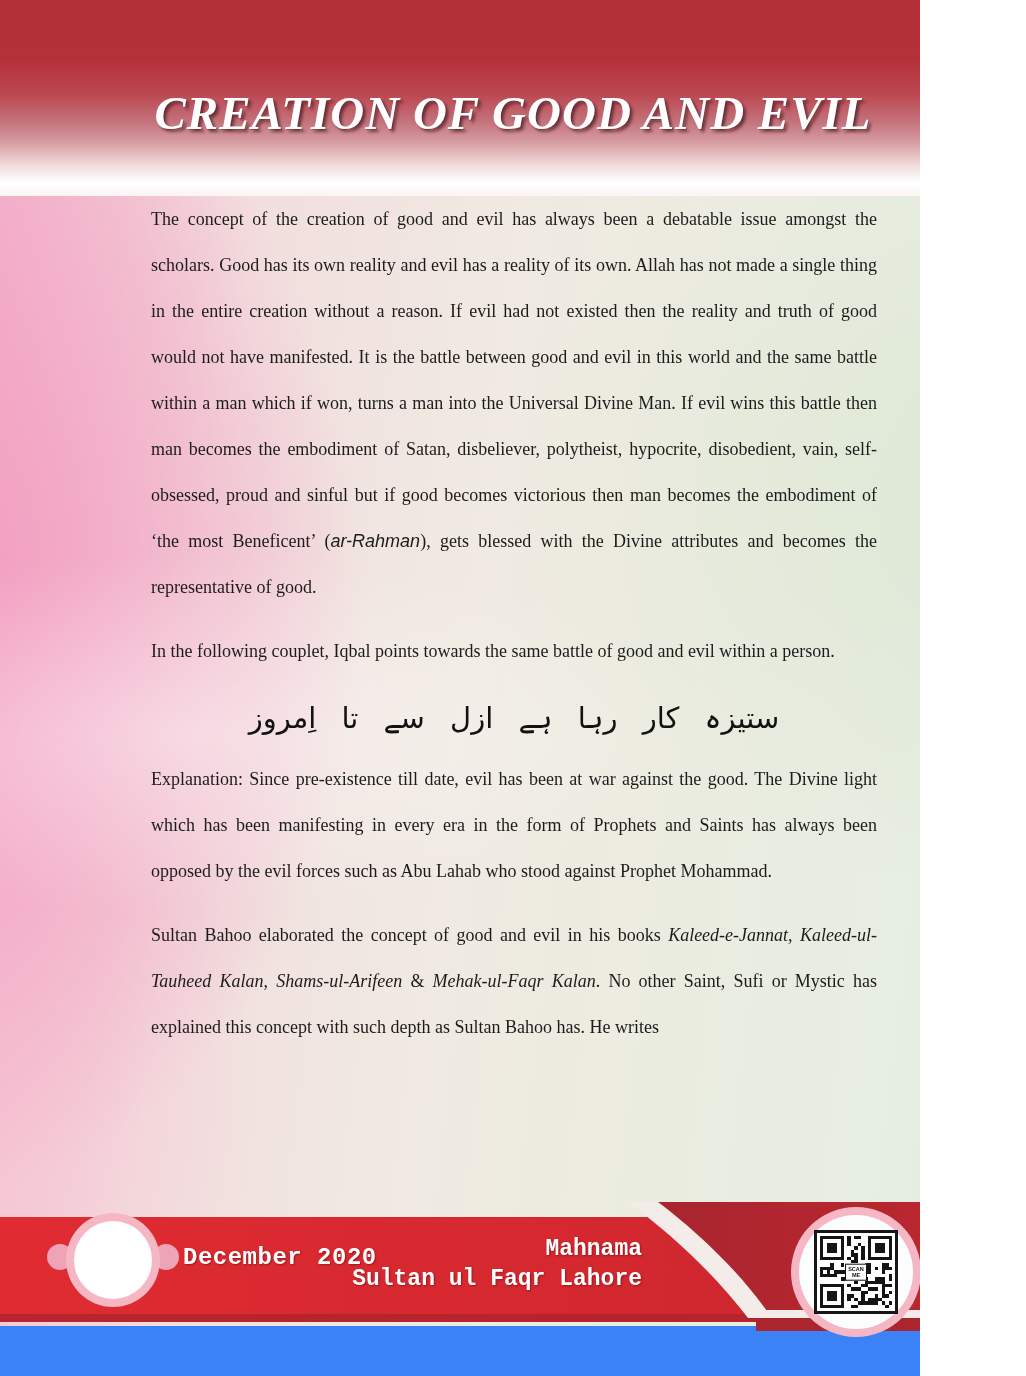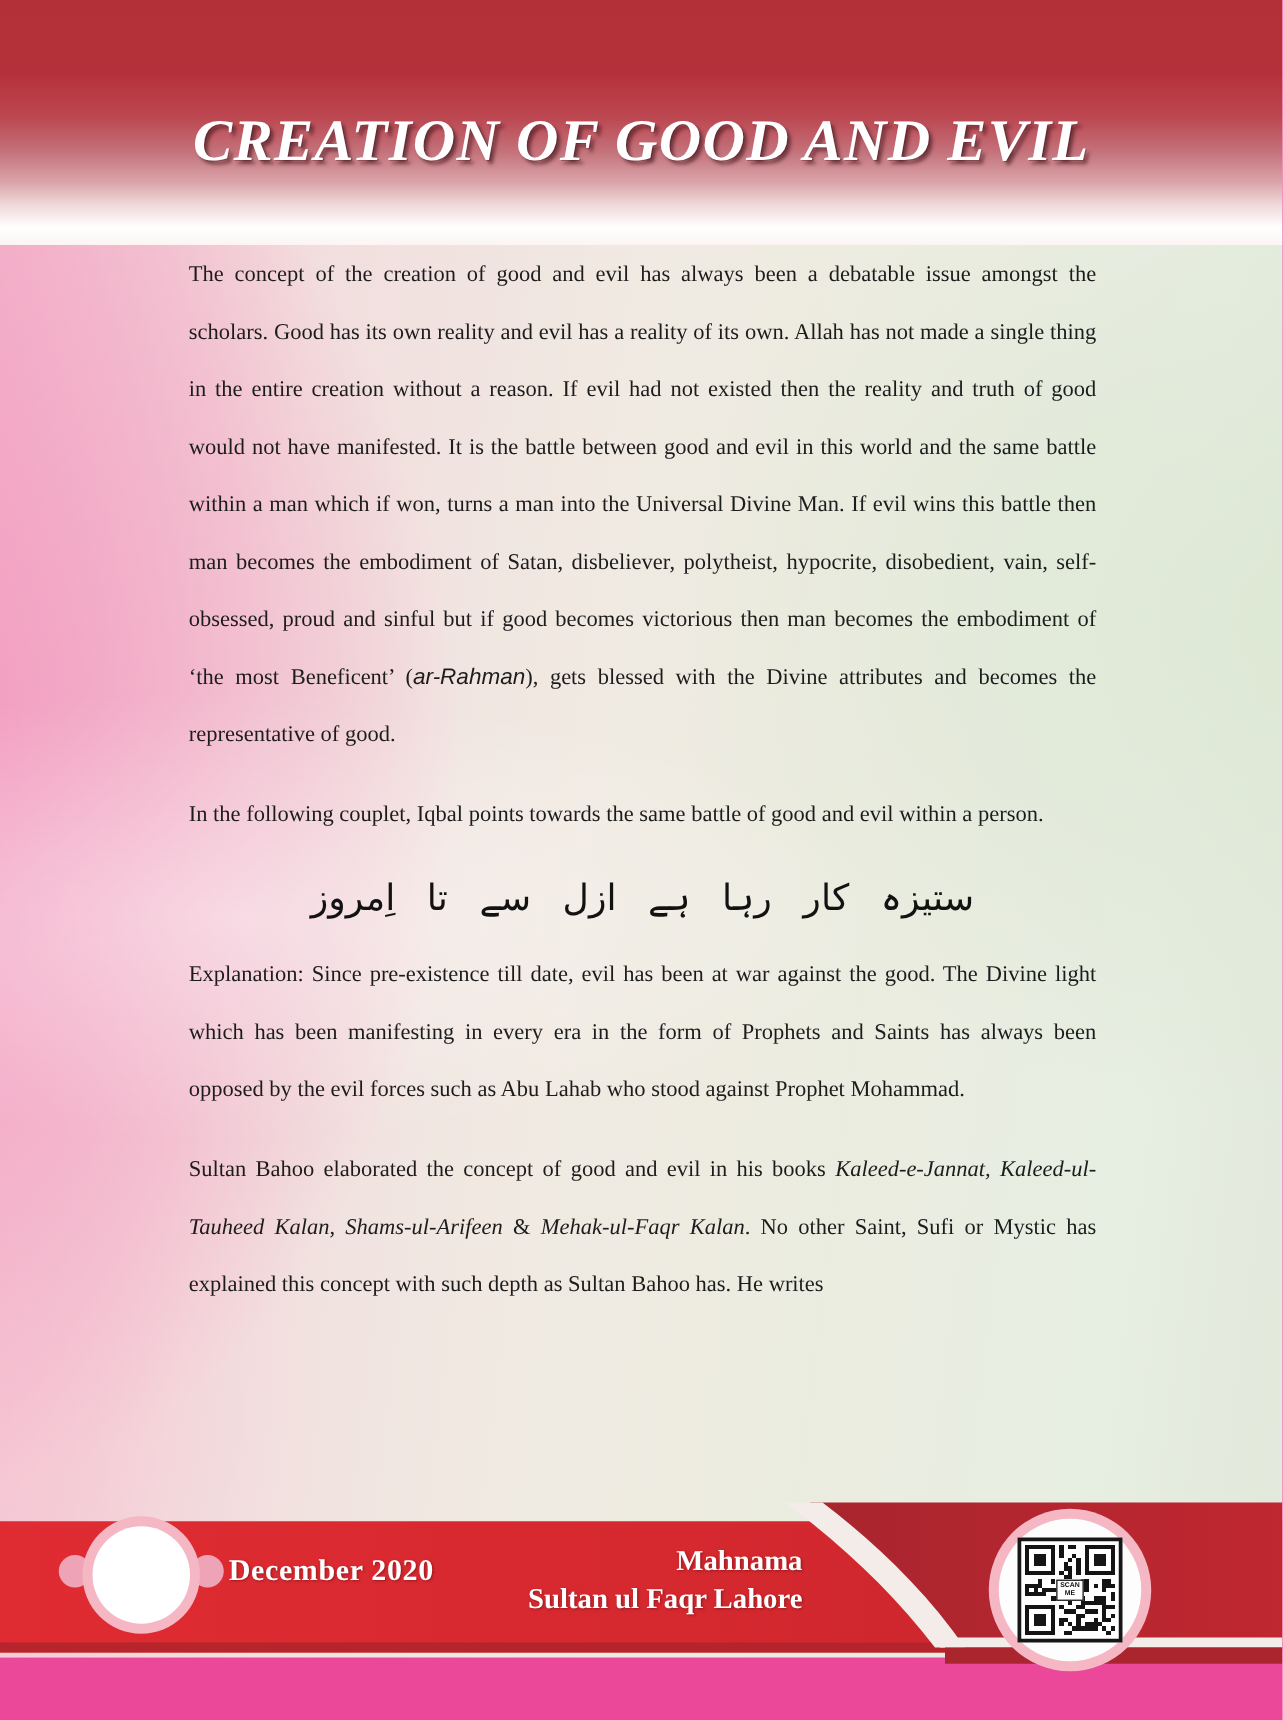--- a/index.html
+++ b/index.html
@@ -1,20 +1,20 @@
 <!DOCTYPE html>
 <html style="--header-red: #b43038; --banner-rose: #c4727b; --body-pink: #f3b5cb; --body-cream: #f0eae2; --body-green: #e7eee2; --footer-red: #dc2a31; --footer-red-deep: #c9262d; --footer-maroon: #b0262f; --ring-pink: #f4b7c3; --dot-pink: #efa3b6; --paper-beige: #eae3e0; --text-ink: #1c1c1c;"><head>
 <meta charset="utf-8">
 <style>
   html,body{margin:0;padding:0;}
   .page{
     position:relative;
-    width:1026px;height:1376px;
+    width:920px;height:1376px;
     overflow:hidden;
-    background:#ec4899;
+    background:#3b82f6;
     font-family:"Liberation Serif", serif;
   }
 
   
   .wash{
     position:absolute;left:0;top:186px;width:1026px;height:1140px;
     background:
       radial-gradient(ellipse 900px 300px at 18% 48%, rgba(255,255,255,0.40) 0%, rgba(255,255,255,0) 60%),
       radial-gradient(ellipse 560px 760px at -70px 420px, rgba(243,153,190,0.95) 0%, rgba(243,163,196,0.40) 55%, rgba(243,153,190,0) 78%),
       radial-gradient(ellipse 430px 540px at -50px 910px, rgba(247,198,212,0.85) 0%, rgba(247,198,212,0) 72%),
@@ -62,21 +62,21 @@
   }
   .couplet .line1{word-spacing:16px;}
   .couplet .line2{word-spacing:34px;}
 
   
   .footer{position:absolute;left:0;top:1190px;width:1026px;height:186px;}
   .footer-deco{position:absolute;left:0;top:0;width:1026px;height:186px;display:block;}
 
   .footer-label{
     position:absolute;
-    font-family:Liberation Serif, serif;
+    font-family:Liberation Mono, monospace;
     font-weight:bold;color:#ffffff;
     text-shadow:1px 1px 2px rgba(90,10,15,0.5);
   }
   .page-num{
     position:absolute;left:74px;top:31px;width:78px;height:78px;
     border-radius:50%;
     text-align:center;line-height:78px;
     font-family:"Liberation Sans", sans-serif;
     font-weight:bold;font-size:40px;color:#2b2b2b;
   }

